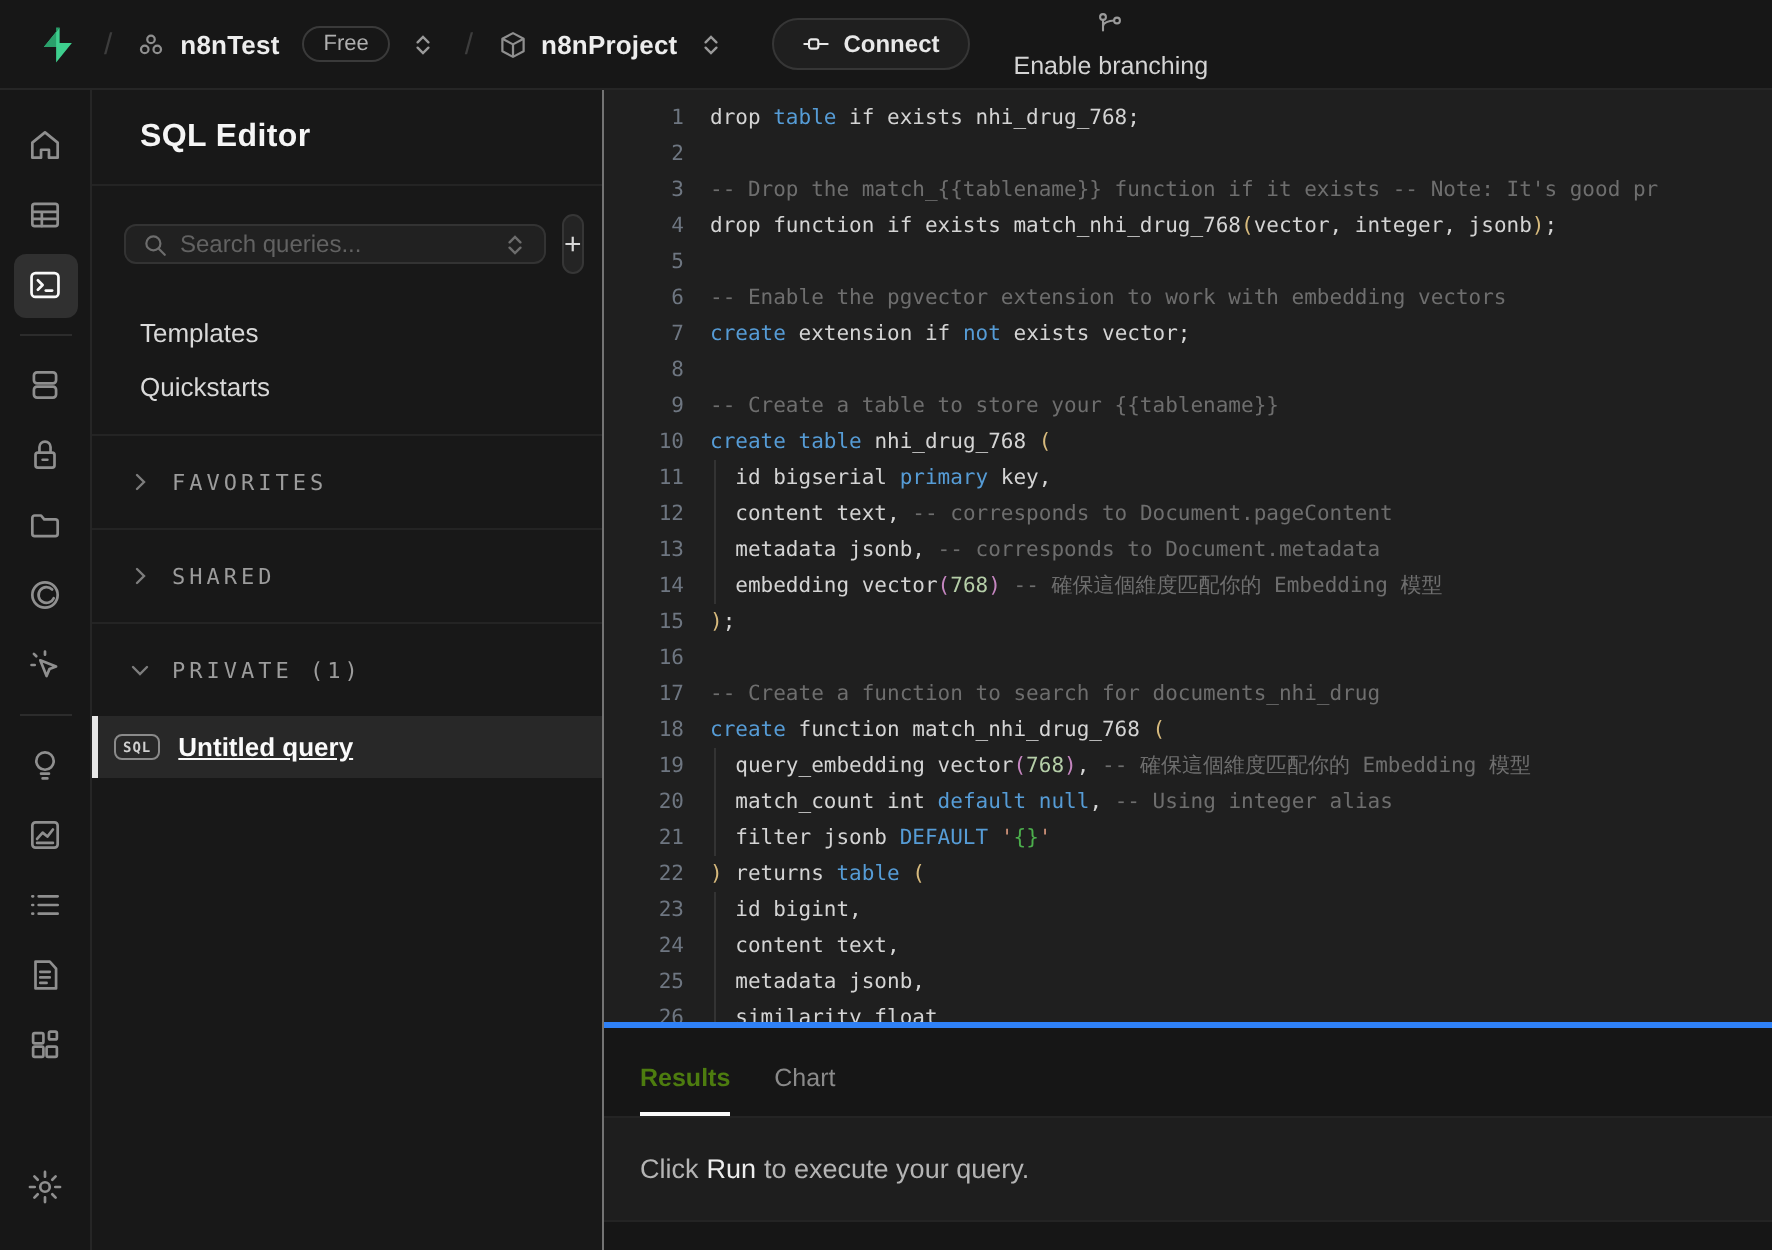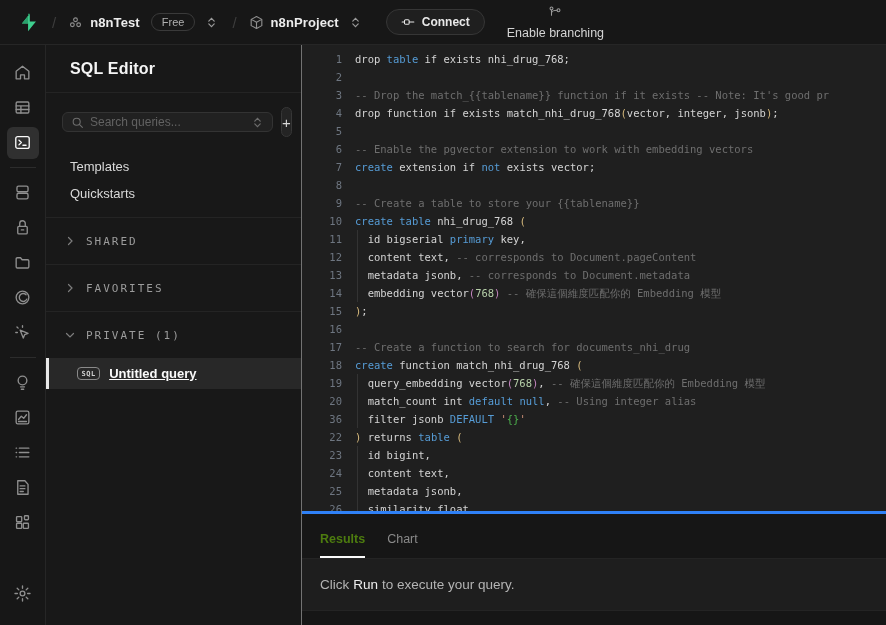--- a/index.html
+++ b/index.html
@@ -49,21 +49,21 @@
   .search-box input::placeholder { color:#626262; }
   .new-query-btn { width:30px; height:30px; background:#242424; border:1px solid #363636;
     border-radius:6px; color:#d8d8d8; font-size:15px; display:flex; align-items:center;
     justify-content:center; cursor:pointer; }
   .panel-links { padding:6px 0 10px; }
   .panel-link { padding:6px 24px; font-size:13px; color:#d9d9d9; cursor:pointer; }
   .section-row { border-top:1px solid #242424; height:47px; display:flex; align-items:center;
     gap:10px; padding:0 18px; cursor:pointer; color:#9c9c9c; }
   .section-label { font-family:"DejaVu Sans Mono", monospace; font-size:11px; letter-spacing:2px; }
   .section-chev { display:flex; color:#7d7d7d; }
-  .query-item { height:31px; display:flex; align-items:center; gap:9px; padding:0 28px;
+  .query-item { height:31px; display:flex; align-items:center; gap:9px; padding:0 8px;
     background:#282828; border-left:3px solid #e8e8e8; cursor:pointer; }
   .sql-badge { border:1px solid #8a8a8a; color:#cfcfcf; border-radius:4px;
     font-size:7px; font-weight:700; padding:1.5px 3.5px; letter-spacing:.5px;
     font-family:"DejaVu Sans Mono", monospace; }
   .query-item-label { color:#fafafa; font-size:13px; font-weight:700;text-decoration:underline; }
 
   
   .editor-col { flex:1; display:flex; flex-direction:column; min-width:0; }
   .code-viewport { height:466px; background:#1f1f1f; overflow:hidden; padding-top:5px; }
   .cl { display:flex; height:18px; line-height:18px; white-space:pre;
@@ -277,30 +277,30 @@
       <div class="panel-link">Templates</div>
       <div class="panel-link">Quickstarts</div>
     </div>
 
     <div class="section-row">
       <span class="section-chev">
         <svg width="12" height="12" viewBox="0 0 24 24" fill="none" stroke="currentColor" stroke-width="2.4" stroke-linecap="round">
             <polyline points="9,5 16,12 9,19"></polyline>
           </svg>
       </span>
-      <span class="section-label">SHARED</span>
+      <span class="section-label">FAVORITES</span>
     </div>
 
     <div class="section-row">
       <span class="section-chev">
         <svg width="12" height="12" viewBox="0 0 24 24" fill="none" stroke="currentColor" stroke-width="2.4" stroke-linecap="round">
             <polyline points="9,5 16,12 9,19"></polyline>
           </svg>
       </span>
-      <span class="section-label">FAVORITES</span>
+      <span class="section-label">SHARED</span>
     </div>
 
     <div class="section-row">
       <span class="section-chev">
         <svg width="12" height="12" viewBox="0 0 24 24" fill="none" stroke="currentColor" stroke-width="2.4" stroke-linecap="round">
             <polyline points="5,9 12,16 19,9"></polyline>
           </svg>
       </span>
       <span class="section-label">PRIVATE (1)</span>
     </div>
@@ -326,21 +326,21 @@
         <div class="cl"><span class="ln">11</span><span class="ct guided"><span class="tk-w">  id bigserial </span><span class="tk-b">primary</span><span class="tk-w"> key,</span></span></div>
         <div class="cl"><span class="ln">12</span><span class="ct guided"><span class="tk-w">  content text, </span><span class="tk-c">-- corresponds to Document.pageContent</span></span></div>
         <div class="cl"><span class="ln">13</span><span class="ct guided"><span class="tk-w">  metadata jsonb, </span><span class="tk-c">-- corresponds to Document.metadata</span></span></div>
         <div class="cl"><span class="ln">14</span><span class="ct guided"><span class="tk-w">  embedding vector</span><span class="tk-p">(</span><span class="tk-n">768</span><span class="tk-p">)</span><span class="tk-w"> </span><span class="tk-c">-- 確保這個維度匹配你的 Embedding 模型</span></span></div>
         <div class="cl"><span class="ln">15</span><span class="ct"><span class="tk-y">)</span><span class="tk-w">;</span></span></div>
         <div class="cl"><span class="ln">16</span><span class="ct"></span></div>
         <div class="cl"><span class="ln">17</span><span class="ct"><span class="tk-c">-- Create a function to search for documents_nhi_drug</span></span></div>
         <div class="cl"><span class="ln">18</span><span class="ct"><span class="tk-b">create</span><span class="tk-w"> function match_nhi_drug_768 </span><span class="tk-y">(</span></span></div>
         <div class="cl"><span class="ln">19</span><span class="ct guided"><span class="tk-w">  query_embedding vector</span><span class="tk-p">(</span><span class="tk-n">768</span><span class="tk-p">)</span><span class="tk-w">, </span><span class="tk-c">-- 確保這個維度匹配你的 Embedding 模型</span></span></div>
         <div class="cl"><span class="ln">20</span><span class="ct guided"><span class="tk-w">  match_count int </span><span class="tk-b">default</span><span class="tk-w"> </span><span class="tk-b">null</span><span class="tk-w">, </span><span class="tk-c">-- Using integer alias</span></span></div>
-        <div class="cl"><span class="ln">36</span><span class="ct guided"><span class="tk-w">  filter jsonb </span><span class="tk-b">DEFAULT</span><span class="tk-w"> </span><span class="tk-o">'</span><span class="tk-g">{}</span><span class="tk-o">'</span></span></div>
+        <div class="cl"><span class="ln">21</span><span class="ct guided"><span class="tk-w">  filter jsonb </span><span class="tk-b">DEFAULT</span><span class="tk-w"> </span><span class="tk-o">'</span><span class="tk-g">{}</span><span class="tk-o">'</span></span></div>
         <div class="cl"><span class="ln">22</span><span class="ct"><span class="tk-y">)</span><span class="tk-w"> returns </span><span class="tk-b">table</span><span class="tk-w"> </span><span class="tk-y">(</span></span></div>
         <div class="cl"><span class="ln">23</span><span class="ct guided"><span class="tk-w">  id bigint,</span></span></div>
         <div class="cl"><span class="ln">24</span><span class="ct guided"><span class="tk-w">  content text,</span></span></div>
         <div class="cl"><span class="ln">25</span><span class="ct guided"><span class="tk-w">  metadata jsonb,</span></span></div>
         <div class="cl"><span class="ln">26</span><span class="ct guided"><span class="tk-w">  similarity float</span></span></div>
       </div>
 
     <div class="resize-divider"></div>
 
     <div class="results-tabbar">

